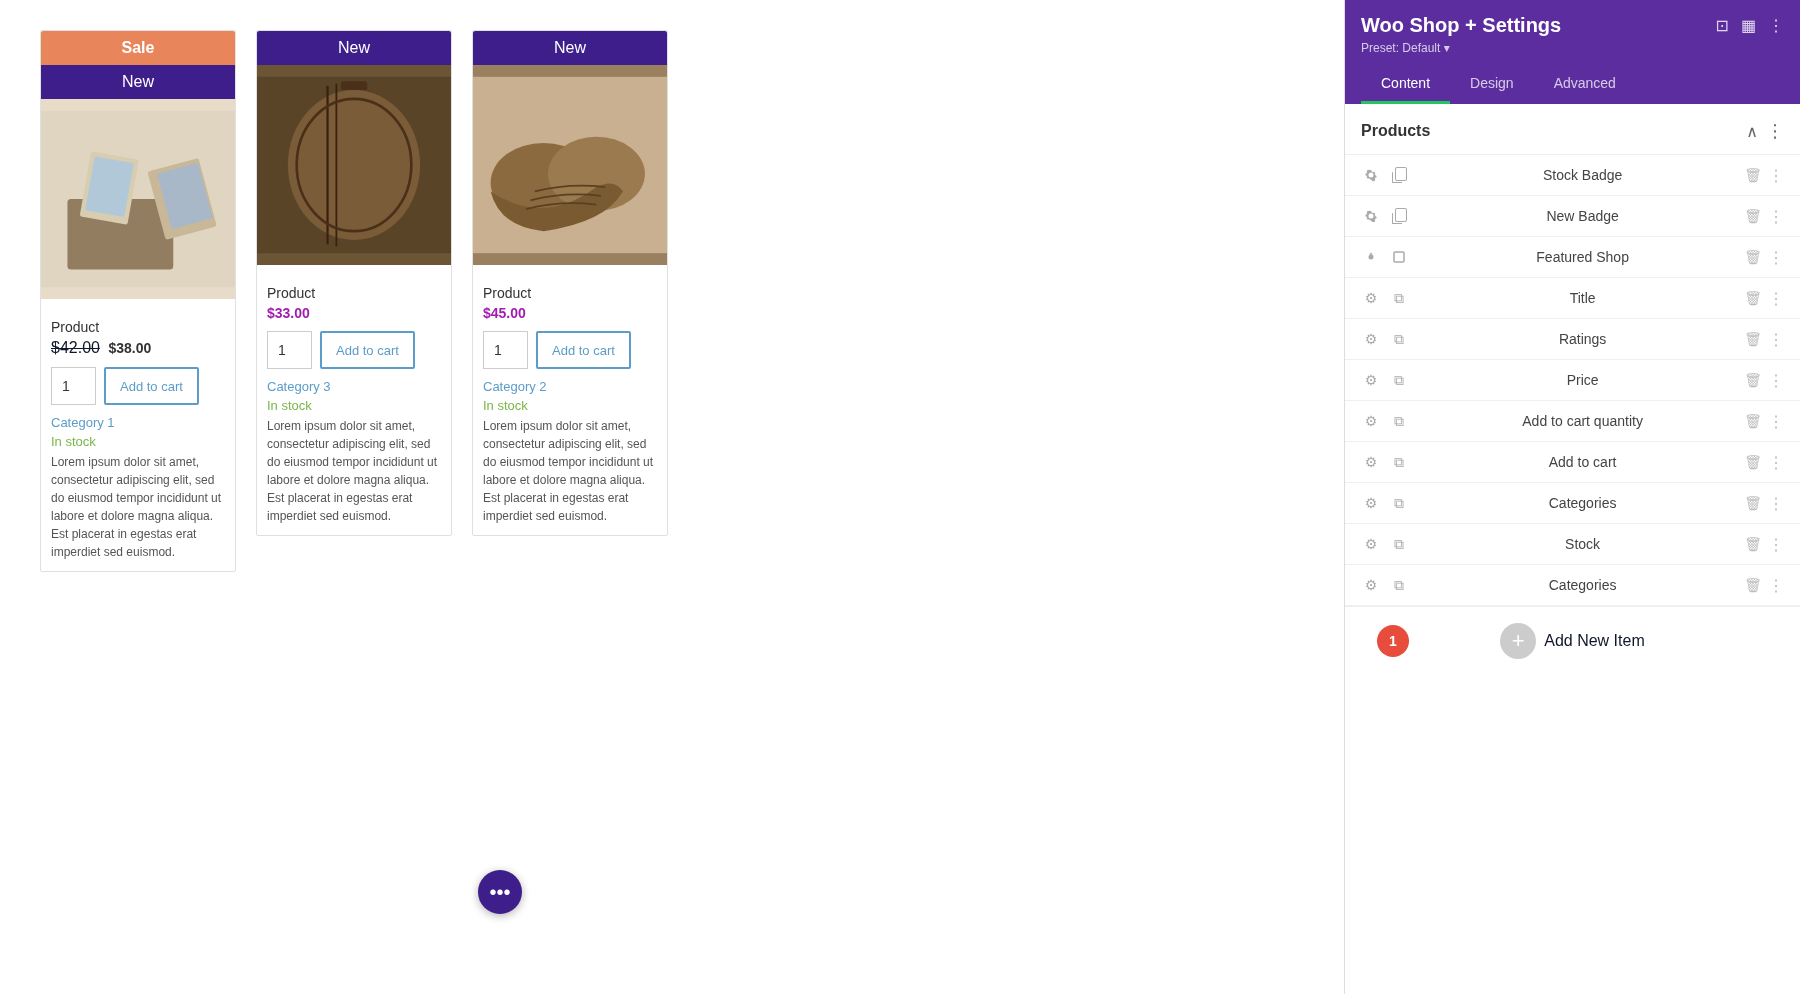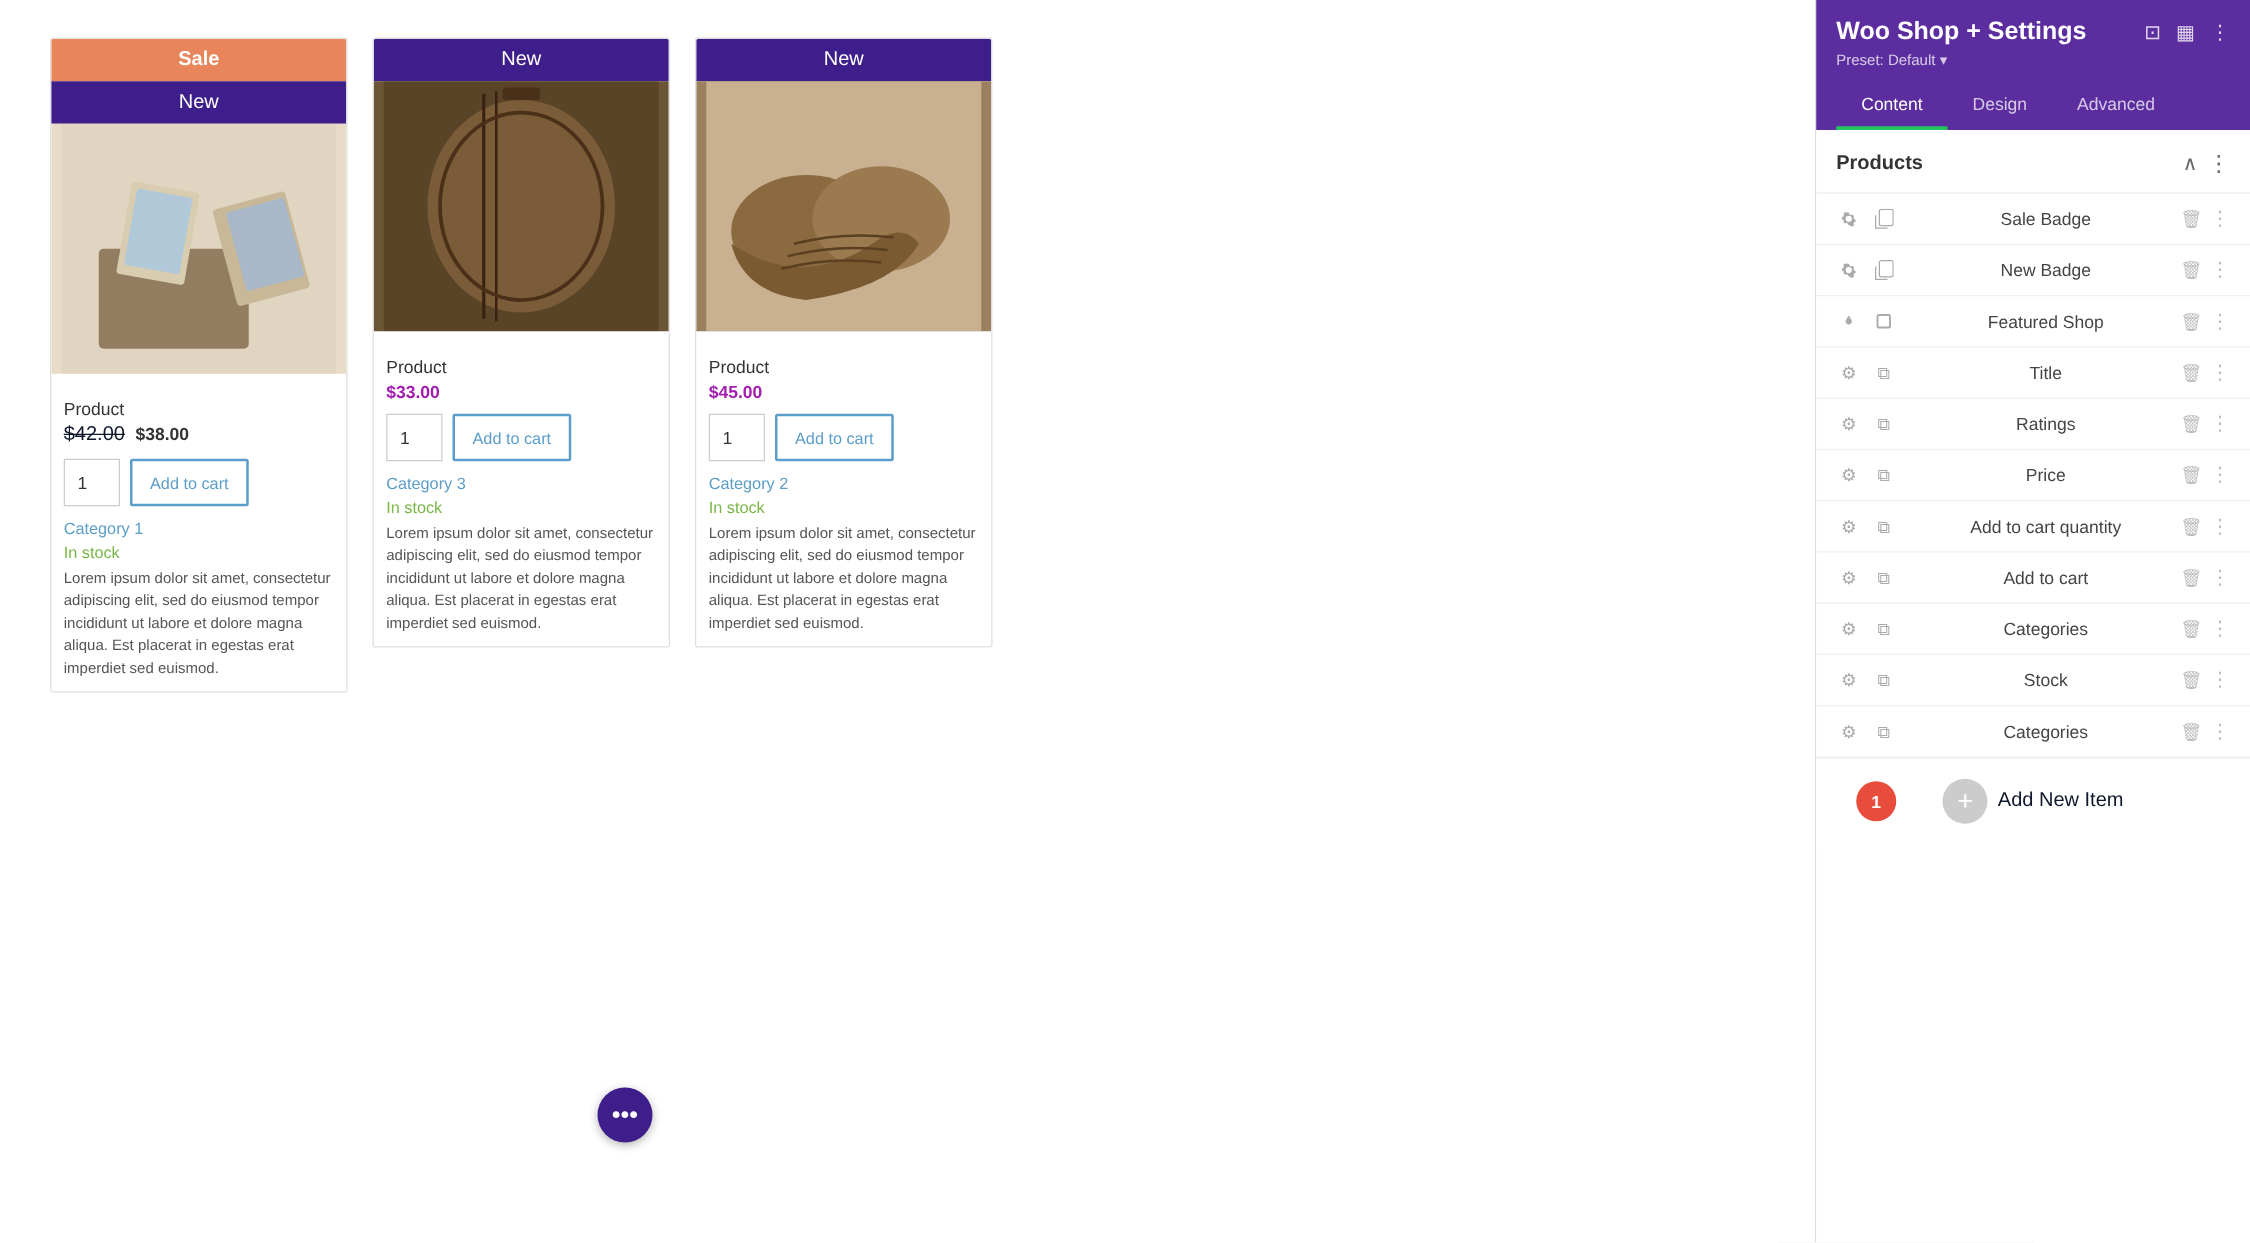--- a/index.html
+++ b/index.html
@@ -18,21 +18,21 @@
       font-size: 13px;
       margin-bottom: 20px;
     }
 
     .products-grid {
       display: flex;
       gap: 20px;
     }
 
     .product-card {
-      width: 238px;
+      width: 196px;
       flex-shrink: 0;
       border-radius: 27px;
     }
 
     .badge-sale {
       background: #e8855a;
       color: white;
       text-align: center;
       padding: 8px;
       font-size: 16px;
@@ -149,21 +149,21 @@
       font-size: 20px;
       cursor: pointer;
       display: flex;
       align-items: center;
       justify-content: center;
       box-shadow: 0 2px 8px rgba(0,0,0,0.3);
     }
 
     
     .right-panel {
-      width: 348px;
+      width: 456px;
       background: #f8f8f8;
       display: flex;
       flex-direction: column;
       border-left: 1px solid #ddd;
     }
 
     .panel-header {
       background: #5b2d9e;
       color: white;
       padding: 14px 16px 0;
@@ -515,21 +515,21 @@
           <svg viewBox="0 0 16 16" fill="#aaa" width="16" height="16">
               <path d="M8 10.5a2.5 2.5 0 1 0 0-5 2.5 2.5 0 0 0 0 5zm0-7a.5.5 0 0 1 .5.5v.54l.944.275a4.5 4.5 0 0 1 .818.389l.46-.33a.5.5 0 0 1 .64.07l.707.707a.5.5 0 0 1 .07.64l-.33.46c.152.256.28.527.388.818l.274.944H13a.5.5 0 0 1 .5.5v1a.5.5 0 0 1-.5.5h-.54l-.275.944a4.5 4.5 0 0 1-.388.818l.33.46a.5.5 0 0 1-.07.64l-.707.707a.5.5 0 0 1-.64.07l-.46-.33a4.5 4.5 0 0 1-.818.388L8.5 13H8a.5.5 0 0 1-.5-.5v-.54l-.944-.275a4.5 4.5 0 0 1-.818-.388l-.46.33a.5.5 0 0 1-.64-.07l-.707-.707a.5.5 0 0 1-.07-.64l.33-.46A4.5 4.5 0 0 1 3.8 9.5l-.274-.944H3a.5.5 0 0 1-.5-.5v-1A.5.5 0 0 1 3 6.5h.54l.274-.944a4.5 4.5 0 0 1 .389-.818l-.33-.46a.5.5 0 0 1 .07-.64l.707-.707a.5.5 0 0 1 .64-.07l.46.33a4.5 4.5 0 0 1 .818-.388L7.5 3H8a.5.5 0 0 1 .5.5z"></path>
             </svg>
         </span>
         <span class="item-icon">
           <svg viewBox="0 0 16 16" fill="#aaa" width="16" height="16">
               <path d="M4 2a2 2 0 0 1 2-2h8a2 2 0 0 1 2 2v10a2 2 0 0 1-2 2H6a2 2 0 0 1-2-2V2zm2-1a1 1 0 0 0-1 1v10a1 1 0 0 0 1 1h8a1 1 0 0 0 1-1V2a1 1 0 0 0-1-1H6zM2 5a1 1 0 0 0-1 1v10a1 1 0 0 0 1 1h8a1 1 0 0 0 1-1v-1H2V6a1 1 0 0 0 0 0H2z"></path>
             </svg>
         </span>
       </div>
-      <span class="item-label">Sale Badge</span>
+      <span class="item-label">Stock Badge</span>
       <div class="item-actions">
         <span class="item-delete">🗑</span>
         <span class="item-more">⋮</span>
       </div>
     </div>
 
     <div class="panel-item">
       <div class="item-icons">
         <span class="item-icon">
           <svg viewBox="0 0 16 16" fill="#aaa" width="16" height="16">

